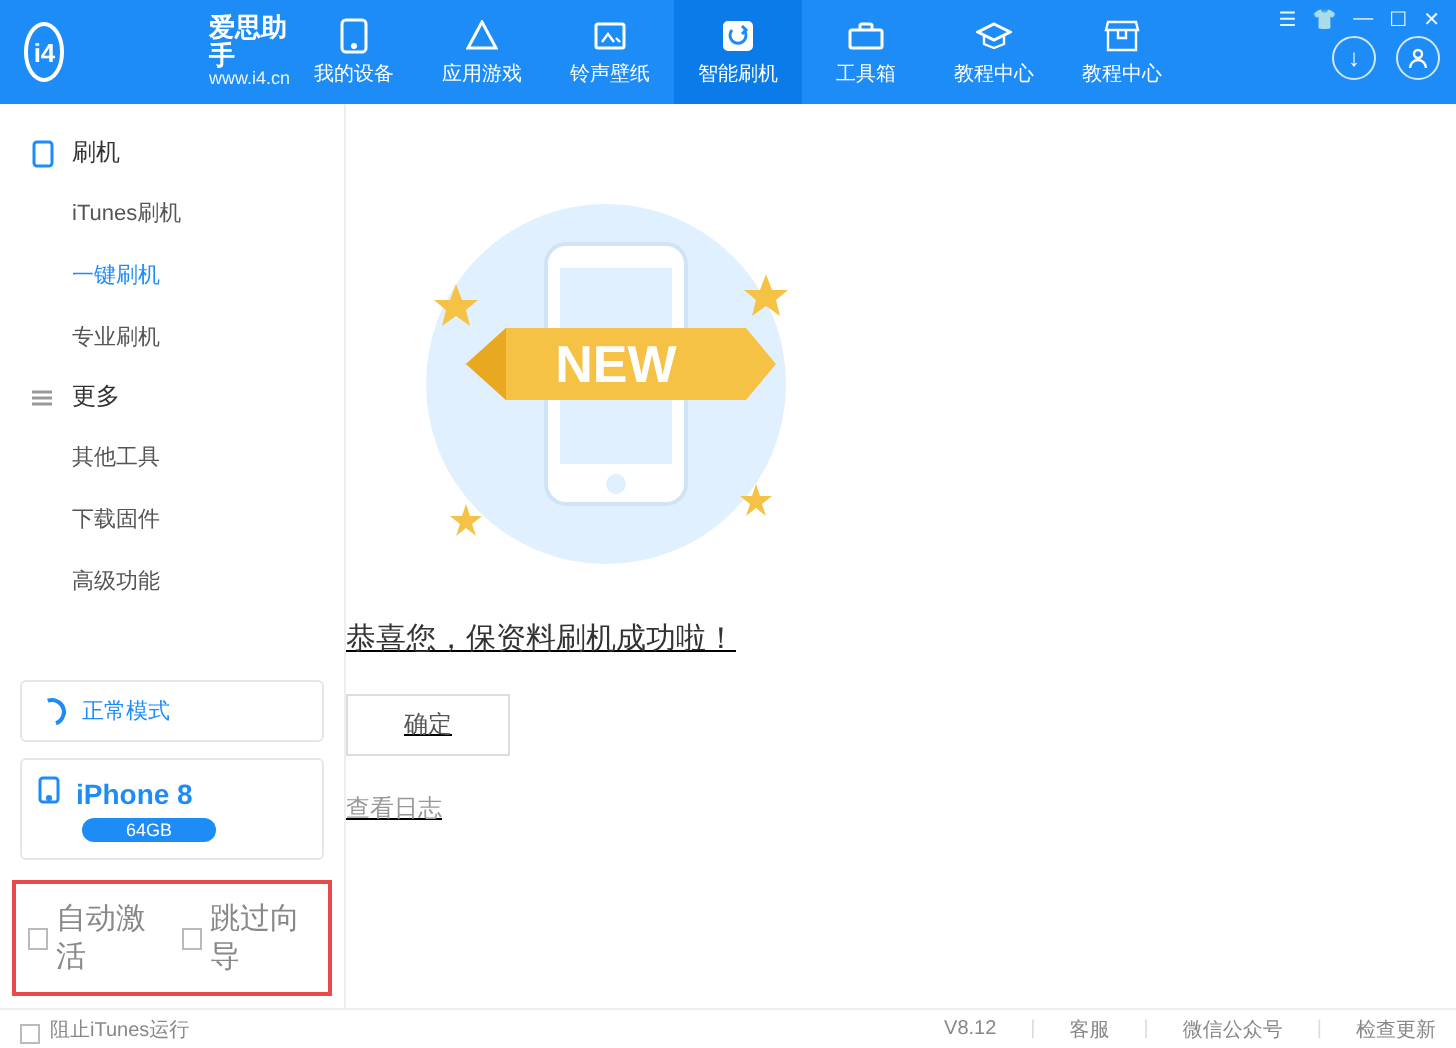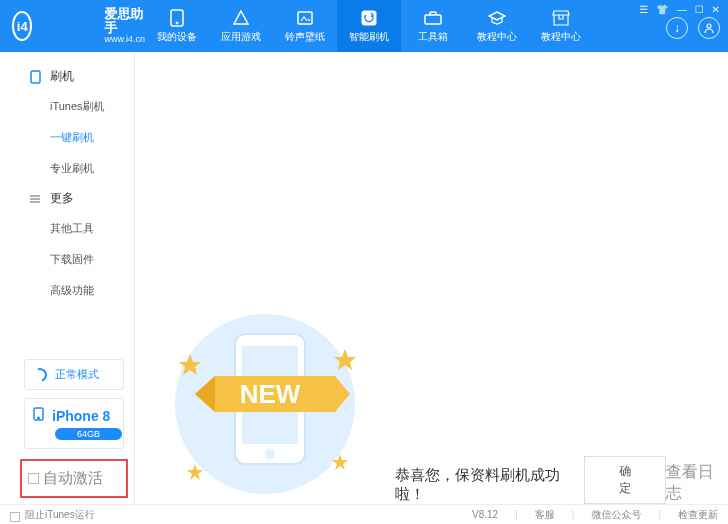--- a/index.html
+++ b/index.html
@@ -16,42 +16,42 @@
 .tab.active { background: #0a7be8; }
 .tab .ic { width: 18px; height: 18px; margin-bottom: 3px; display: flex; align-items: center; justify-content: center; }
 .tab svg { fill: #fff; stroke: #fff; }
 .header-right { position: absolute; right: 0; top: 0; display: flex; flex-direction: column; align-items: flex-end; padding-right: 8px; }
 .win-ctrls { display: flex; gap: 8px; padding-top: 4px; font-size: 10px; }
 .win-ctrls span { cursor: pointer; opacity: 0.9; }
 .acct-icons { display: flex; gap: 10px; margin-top: 2px; }
 .acct-icons .circ { width: 22px; height: 22px; border: 1.5px solid rgba(255,255,255,0.8); border-radius: 50%; display: flex; align-items: center; justify-content: center; font-size: 12px; cursor: pointer; }
 
 .body { display: flex; height: 452px; }
-.sidebar { width: 121px; border-right: 1px solid #eee; display: flex; flex-direction: column; font-size: 12px; color: #333; margin-left: 14px; }
+.sidebar { width: 173px; border-right: 1px solid #eee; display: flex; flex-direction: column; font-size: 12px; color: #333; }
 .sb-scroll { flex: 1; padding-top: 10px; overflow: hidden; }
 .sb-sec-h { display: flex; align-items: center; padding: 6px 14px; color: #333; font-size: 12px; }
 .sb-sec-h .ic { width: 14px; height: 14px; margin-right: 8px; color: #1e8cf7; display: flex; align-items: center; justify-content: center; }
 .sb-sec-h.more .ic { color: #999; }
 .sb-item { padding: 8px 14px 8px 36px; cursor: pointer; font-size: 11px; color: #555; }
 .sb-item.active { color: #1e8cf7; }
 .sb-mode { margin: 0 10px 8px; padding: 7px 8px; border: 1px solid #e6e6e6; border-radius: 3px; display: flex; align-items: center; color: #1e8cf7; font-size: 11px; cursor: pointer; }
 .sb-mode .mic { width: 14px; height: 14px; border: 2px solid #1e8cf7; border-radius: 50%; border-left-color: transparent; border-bottom-color: transparent; margin-right: 8px; transform: rotate(25deg); }
 .sb-device { margin: 0 10px 10px; padding: 8px; border: 1px solid #e6e6e6; border-radius: 3px; cursor: pointer; }
 .sb-device .devname { display: flex; align-items: center; color: #1e8cf7; font-size: 14px; font-weight: bold; }
 .sb-device .devname .ic { margin-right: 8px; }
 .sb-device .badge { display: inline-block; background: #1e8cf7; color: #fff; font-size: 9px; padding: 1px 22px; border-radius: 8px; margin-left: 22px; margin-top: 4px; }
 .sb-checks { border: 2px solid #e84b4b; margin: 0 6px 6px; padding: 8px 6px; display: flex; gap: 10px; font-size: 15px; color: #888; }
 .sb-checks label { display: flex; align-items: center; cursor: pointer; }
 .sb-checks .cb { width: 11px; height: 11px; border: 1px solid #bbb; margin-right: 4px; display: inline-block; }
 
-.main { flex: 1; position: relative; display: flex; flex-direction: row; align-items: flex-end; }
+.main { flex: 1; position: relative; display: flex; flex-direction: column; align-items: flex-start; text-decoration: underline; }
 .illus { width: 260px; height: 200px; margin-top: 40px; position: relative; }
 .msg { font-size: 15px; color: #333; margin-top: 18px; }
 .confirm-btn { margin-top: 18px; padding: 6px 28px; border: 1px solid #ddd; background: #fff; font-size: 12px; color: #555; cursor: pointer; }
-.view-log { font-size: 16px; color: #999; cursor: pointer; }
+.view-log { margin-top: 18px; font-size: 12px; color: #999; cursor: pointer; }
 
 .footer { height: 20px; border-top: 1px solid #eee; display: flex; align-items: center; font-size: 10px; color: #888; padding: 0 10px; }
 .footer .fl { display: flex; align-items: flex-end; cursor: pointer; }
 .footer .fl .cb { width: 10px; height: 10px; border: 1px solid #bbb; margin-right: 5px; }
 .footer .fr { margin-left: auto; display: flex; gap: 17px; align-items: center; }
 .footer .fr span { cursor: pointer; }
 .footer .sep { color: #ddd; cursor: default; }
 </style>
 </head>
 <body>
@@ -188,20 +188,24 @@
             </svg></span>
         <span>iPhone 8</span>
       </div>
       <span class="badge">64GB</span>
     </div>
     <div class="sb-checks">
       <label>
           <span class="cb"></span>
           <span>自动激活</span>
         </label>
+      <label>
+          <span class="cb"></span>
+          <span>跳过向导</span>
+        </label>
     </div>
   </div>
 
   <div class="main">
     <div class="illus">
       <svg width="260" height="200" viewBox="0 0 260 200">
         <circle cx="130" cy="100" r="90" fill="#e1f0fe"></circle>
         <rect x="100" y="30" width="70" height="130" rx="10" fill="#fff" stroke="#d0e4f7" stroke-width="2"></rect>
         <rect x="107" y="42" width="56" height="98" fill="#e1f0fe"></rect>
         <circle cx="135" cy="150" r="5" fill="#e1f0fe"></circle>

